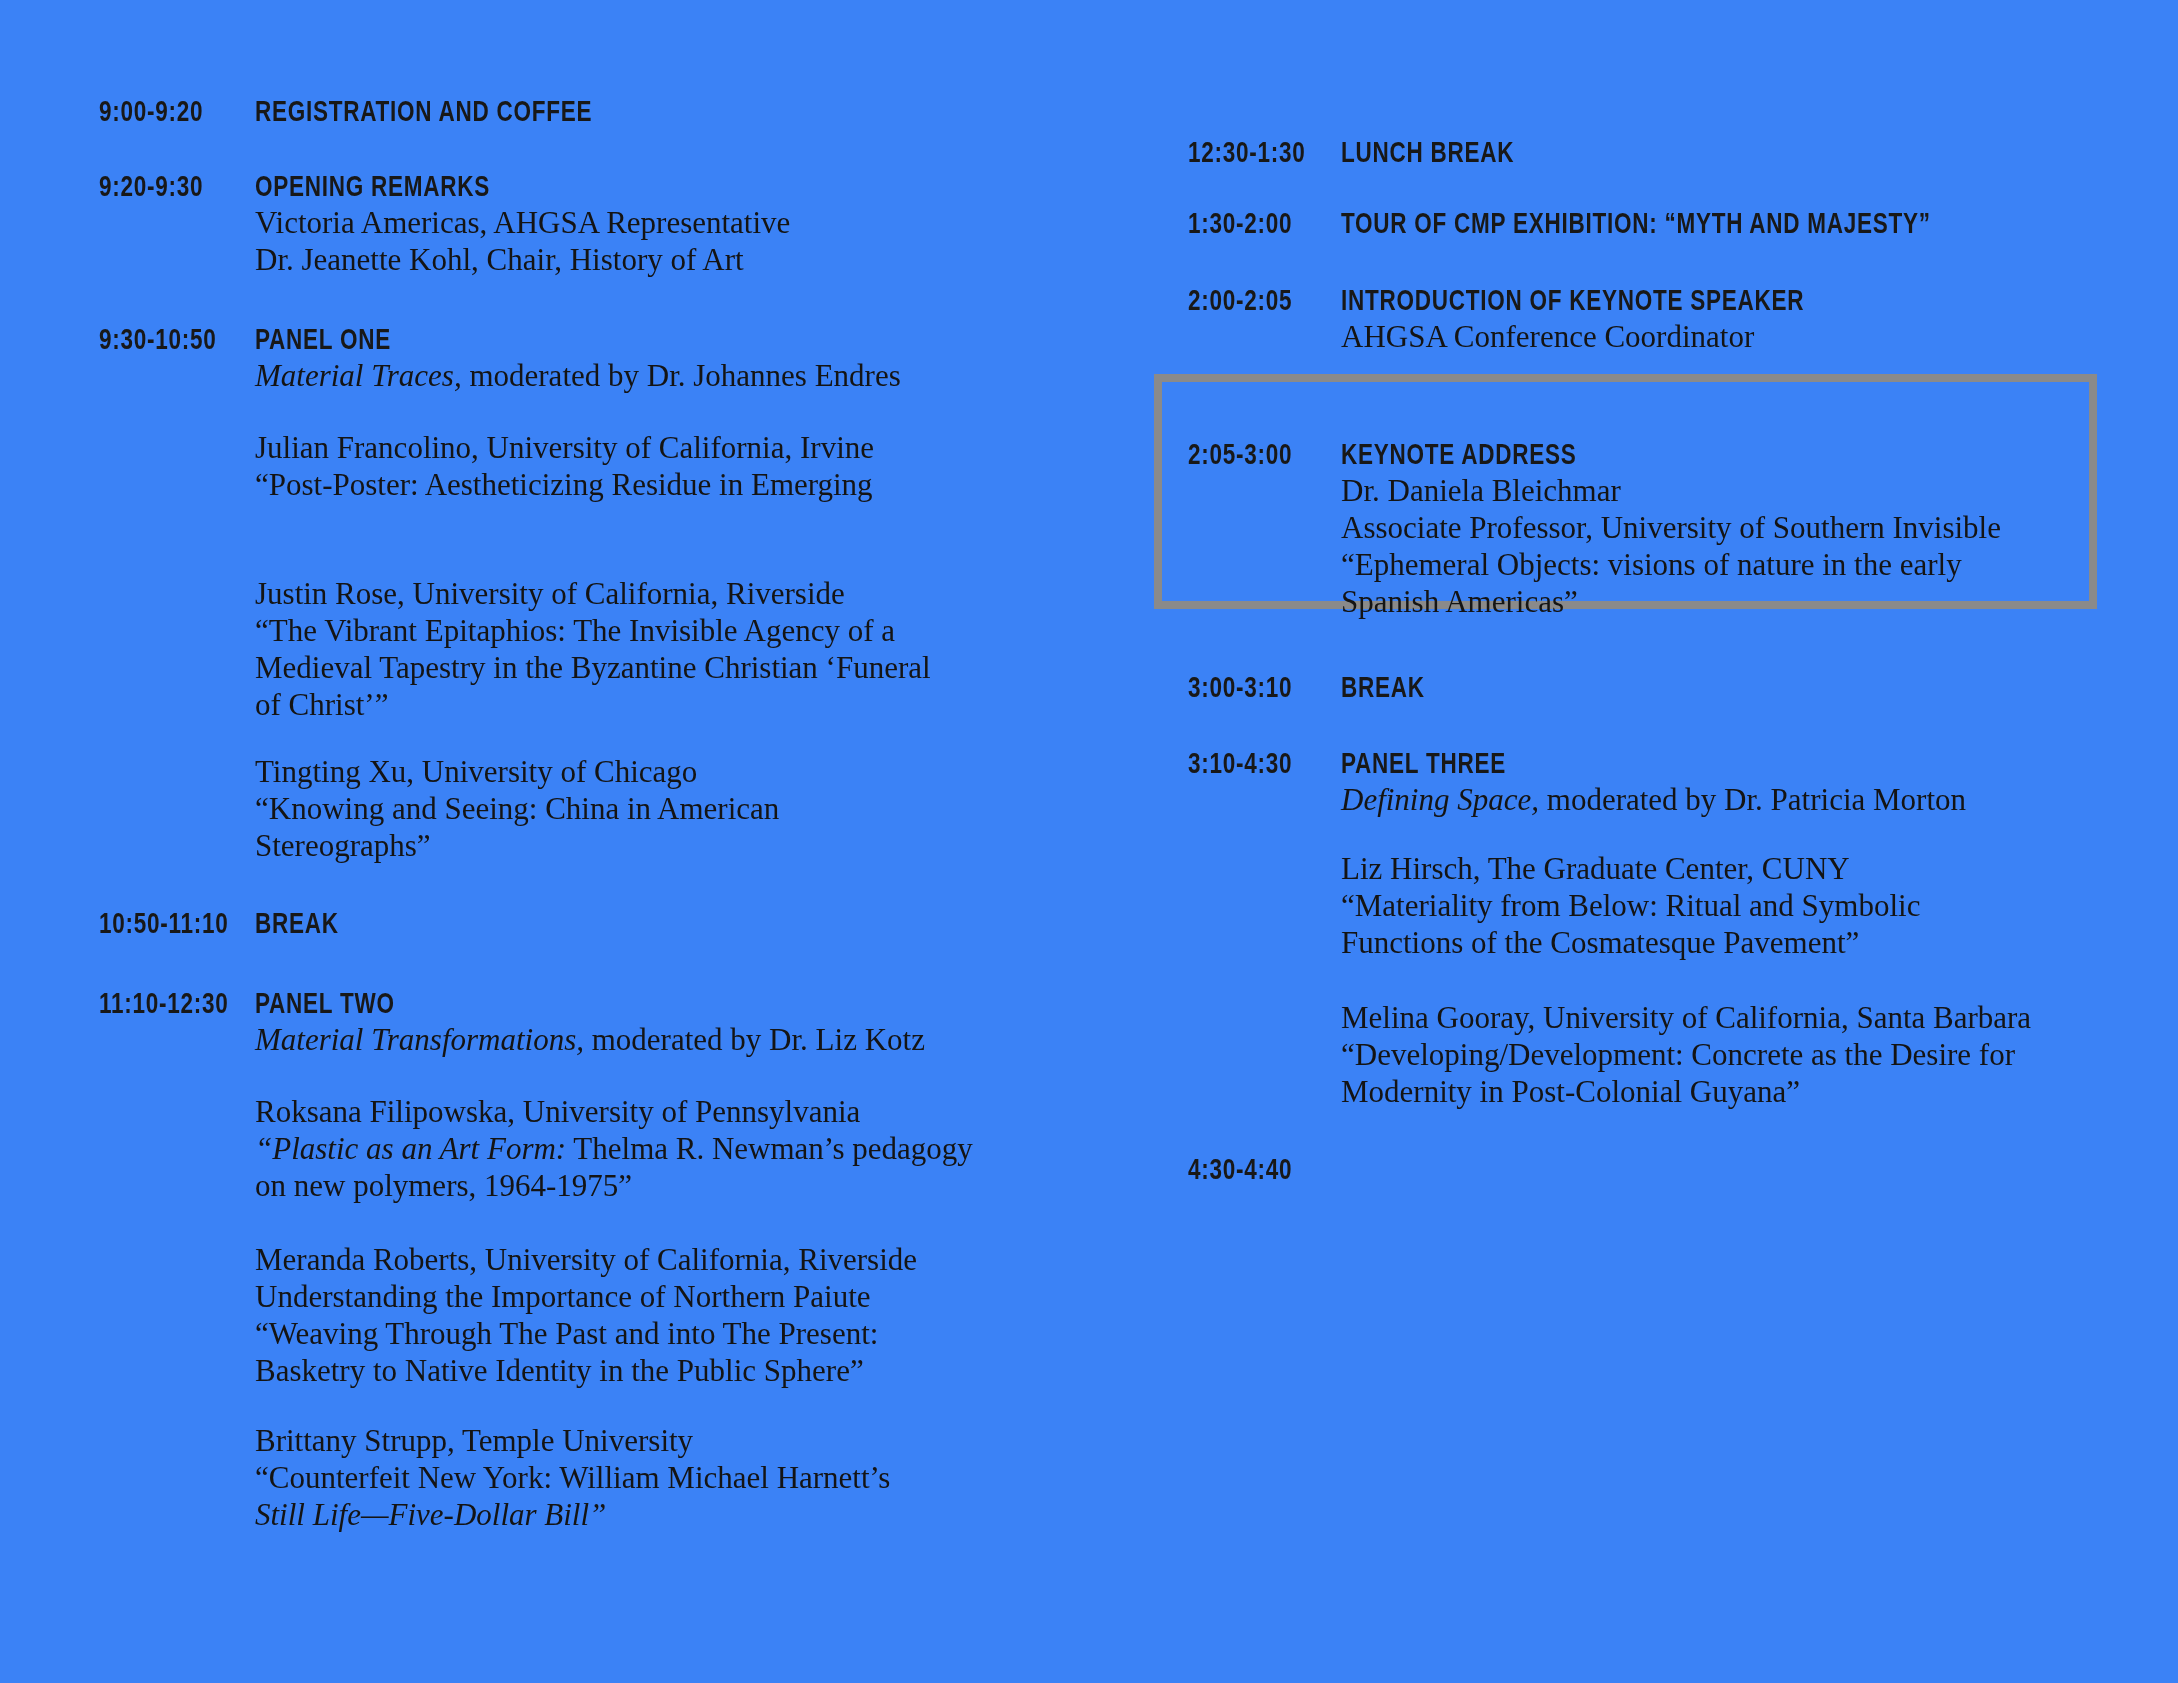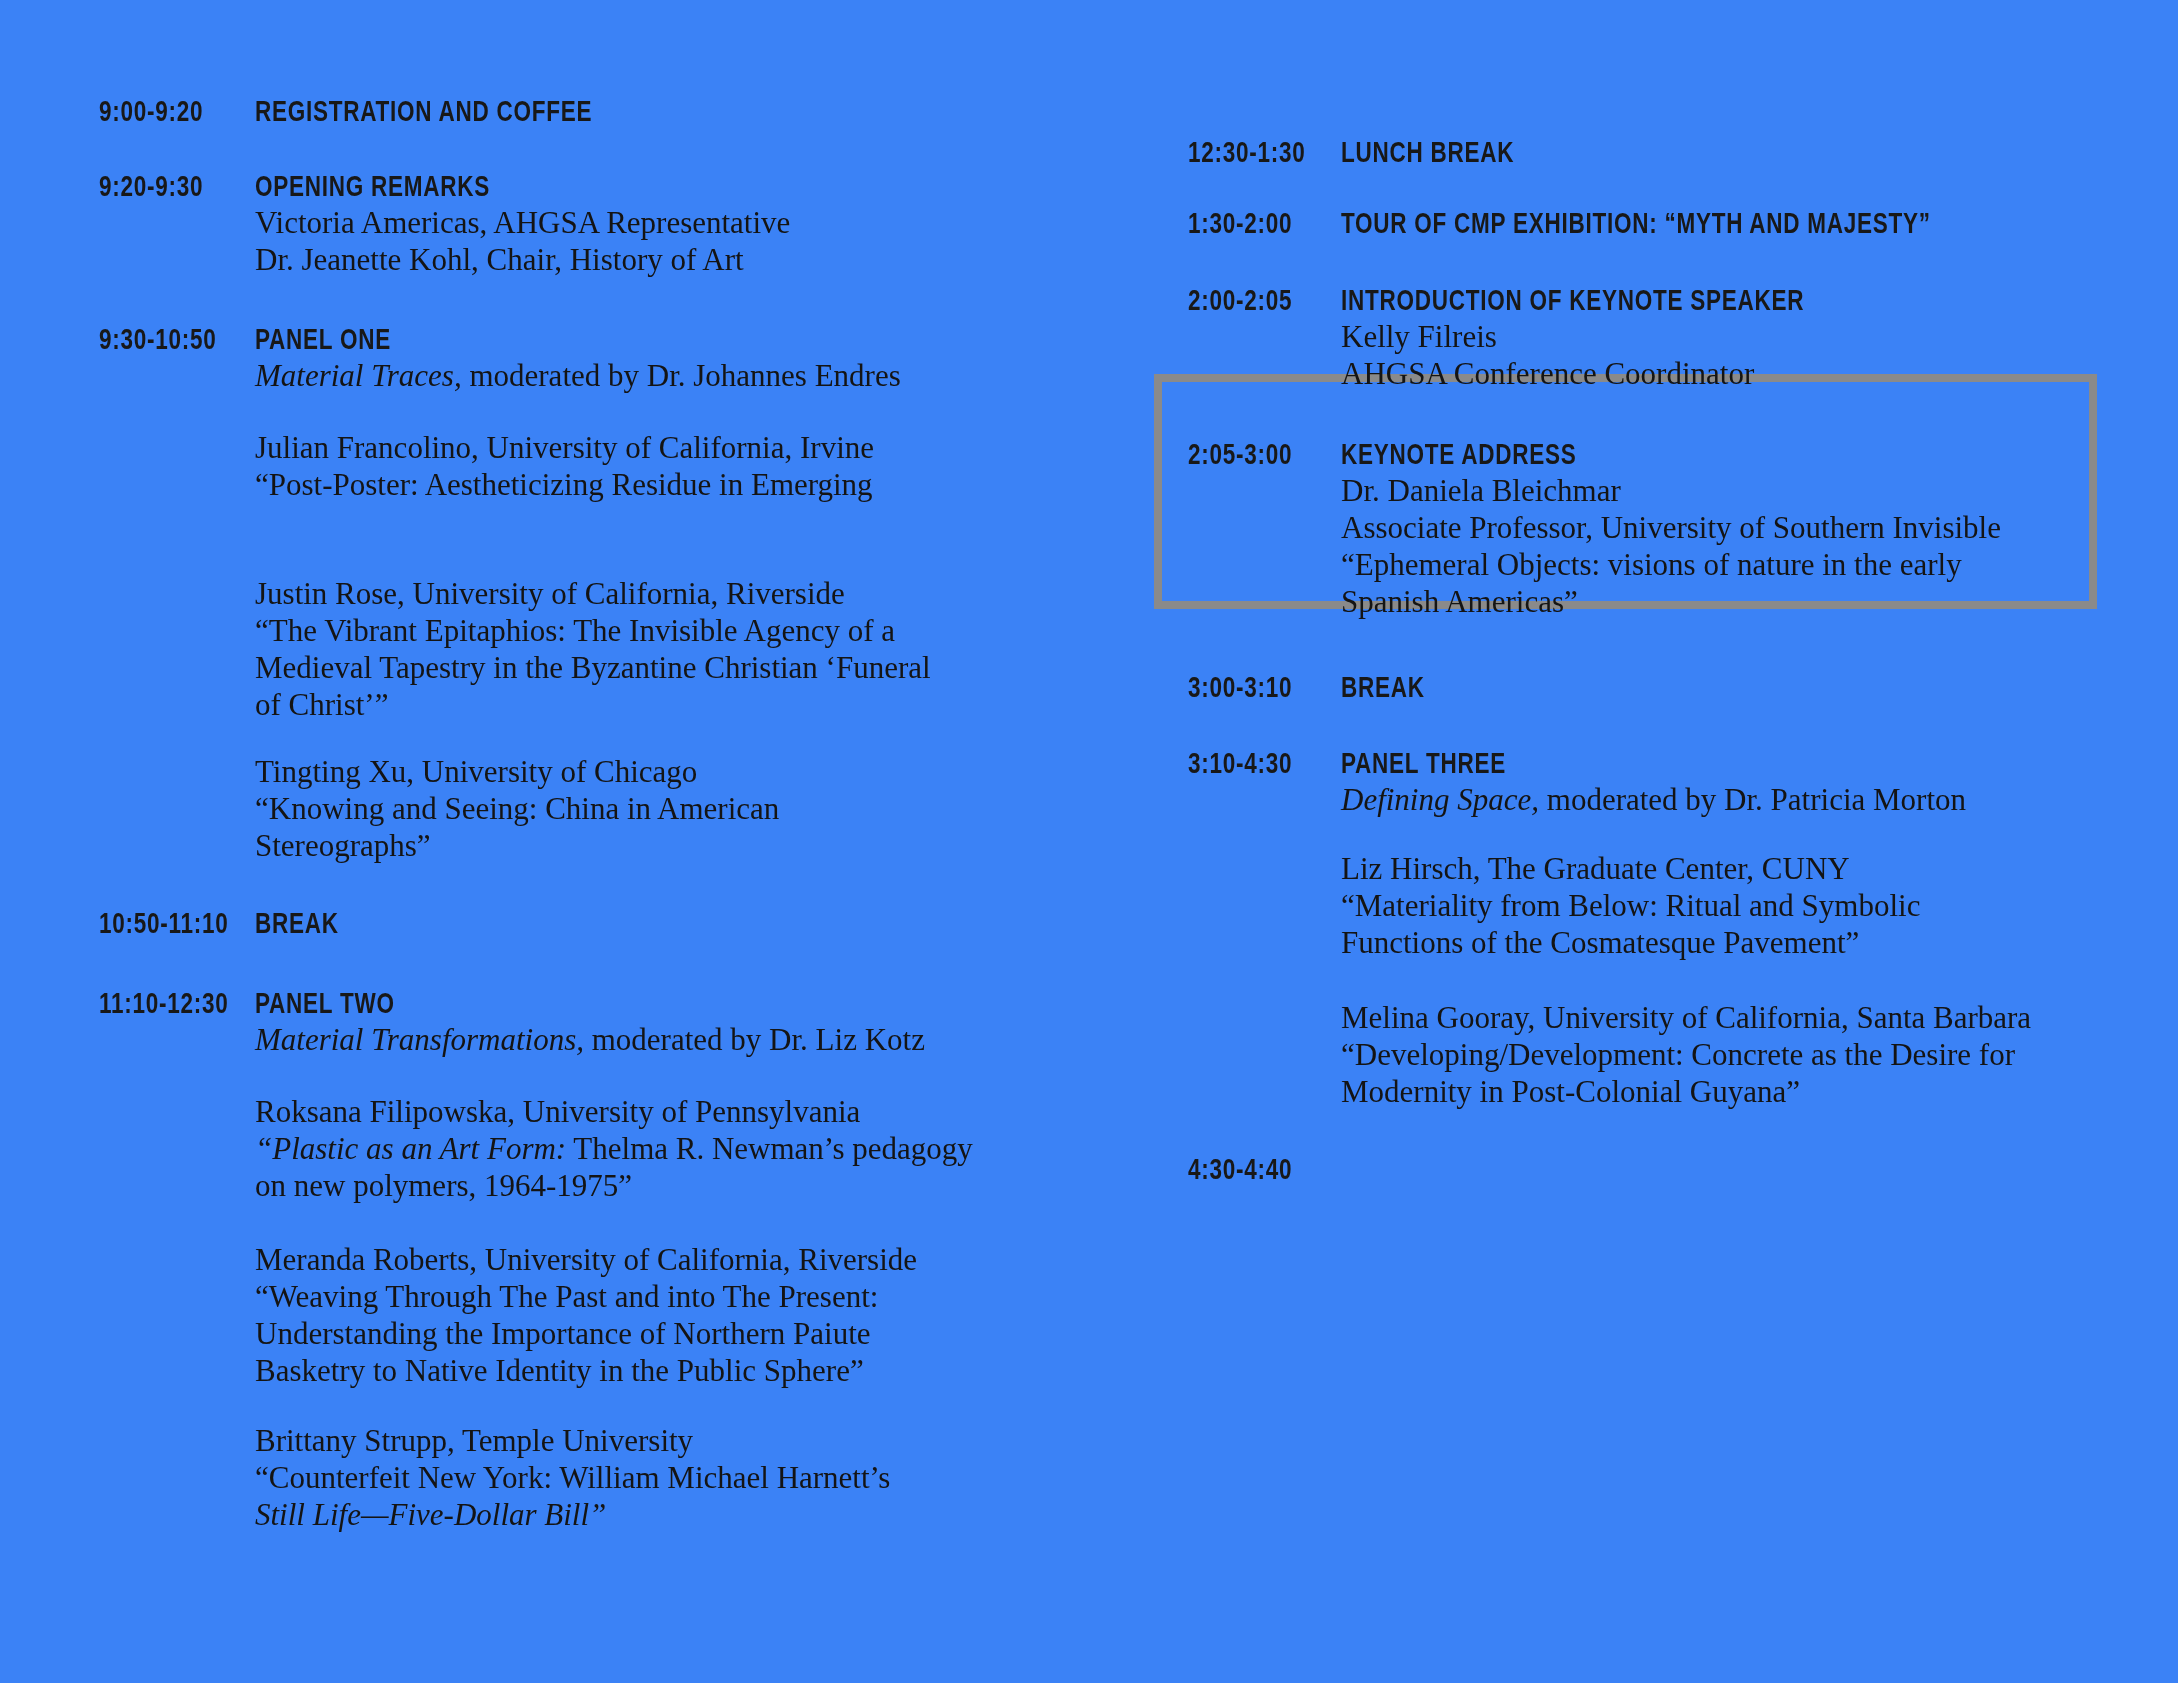--- a/index.html
+++ b/index.html
@@ -113,22 +113,22 @@
         <div class="t">Roksana Filipowska, University of Pennsylvania</div>
         <div class="t"><span class="i">“Plastic as an Art Form:</span><span> Thelma R. Newman’s pedagogy</span></div>
         <div class="t">on new polymers, 1964-1975”</div>
       </div>
     </div>
 
     <div class="row left-col" style="top:1241px">
       <div class="time-cell"></div>
       <div class="content">
         <div class="t">Meranda Roberts, University of California, Riverside</div>
+        <div class="t">Understanding the Importance of Northern Paiute</div>
         <div class="t">“Weaving Through The Past and into The Present:</div>
-        <div class="t">Understanding the Importance of Northern Paiute</div>
         <div class="t">Basketry to Native Identity in the Public Sphere”</div>
       </div>
     </div>
 
     <div class="row left-col" style="top:1422px">
       <div class="time-cell"></div>
       <div class="content">
         <div class="t">Brittany Strupp, Temple University</div>
         <div class="t">“Counterfeit New York: William Michael Harnett’s</div>
         <div class="t i">Still Life—Five-Dollar Bill”</div>
@@ -156,21 +156,20 @@
         <div class="h">TOUR OF CMP EXHIBITION: “MYTH AND MAJESTY”</div>
       </div>
     </div>
 
     <div class="row right-col" style="top:241px">
       <div class="time-cell">
           <div class="h">2:00-2:05</div>
         </div>
       <div class="content">
         <div class="h">INTRODUCTION OF KEYNOTE SPEAKER</div>
-        <div class="t">Kelly Filreis</div>
         <div class="t">AHGSA Conference Coordinator</div>
       </div>
     </div>
 
     <div class="row right-col" style="top:395px">
       <div class="time-cell">
           <div class="h">2:05-3:00</div>
         </div>
       <div class="content">
         <div class="h">KEYNOTE ADDRESS</div>

